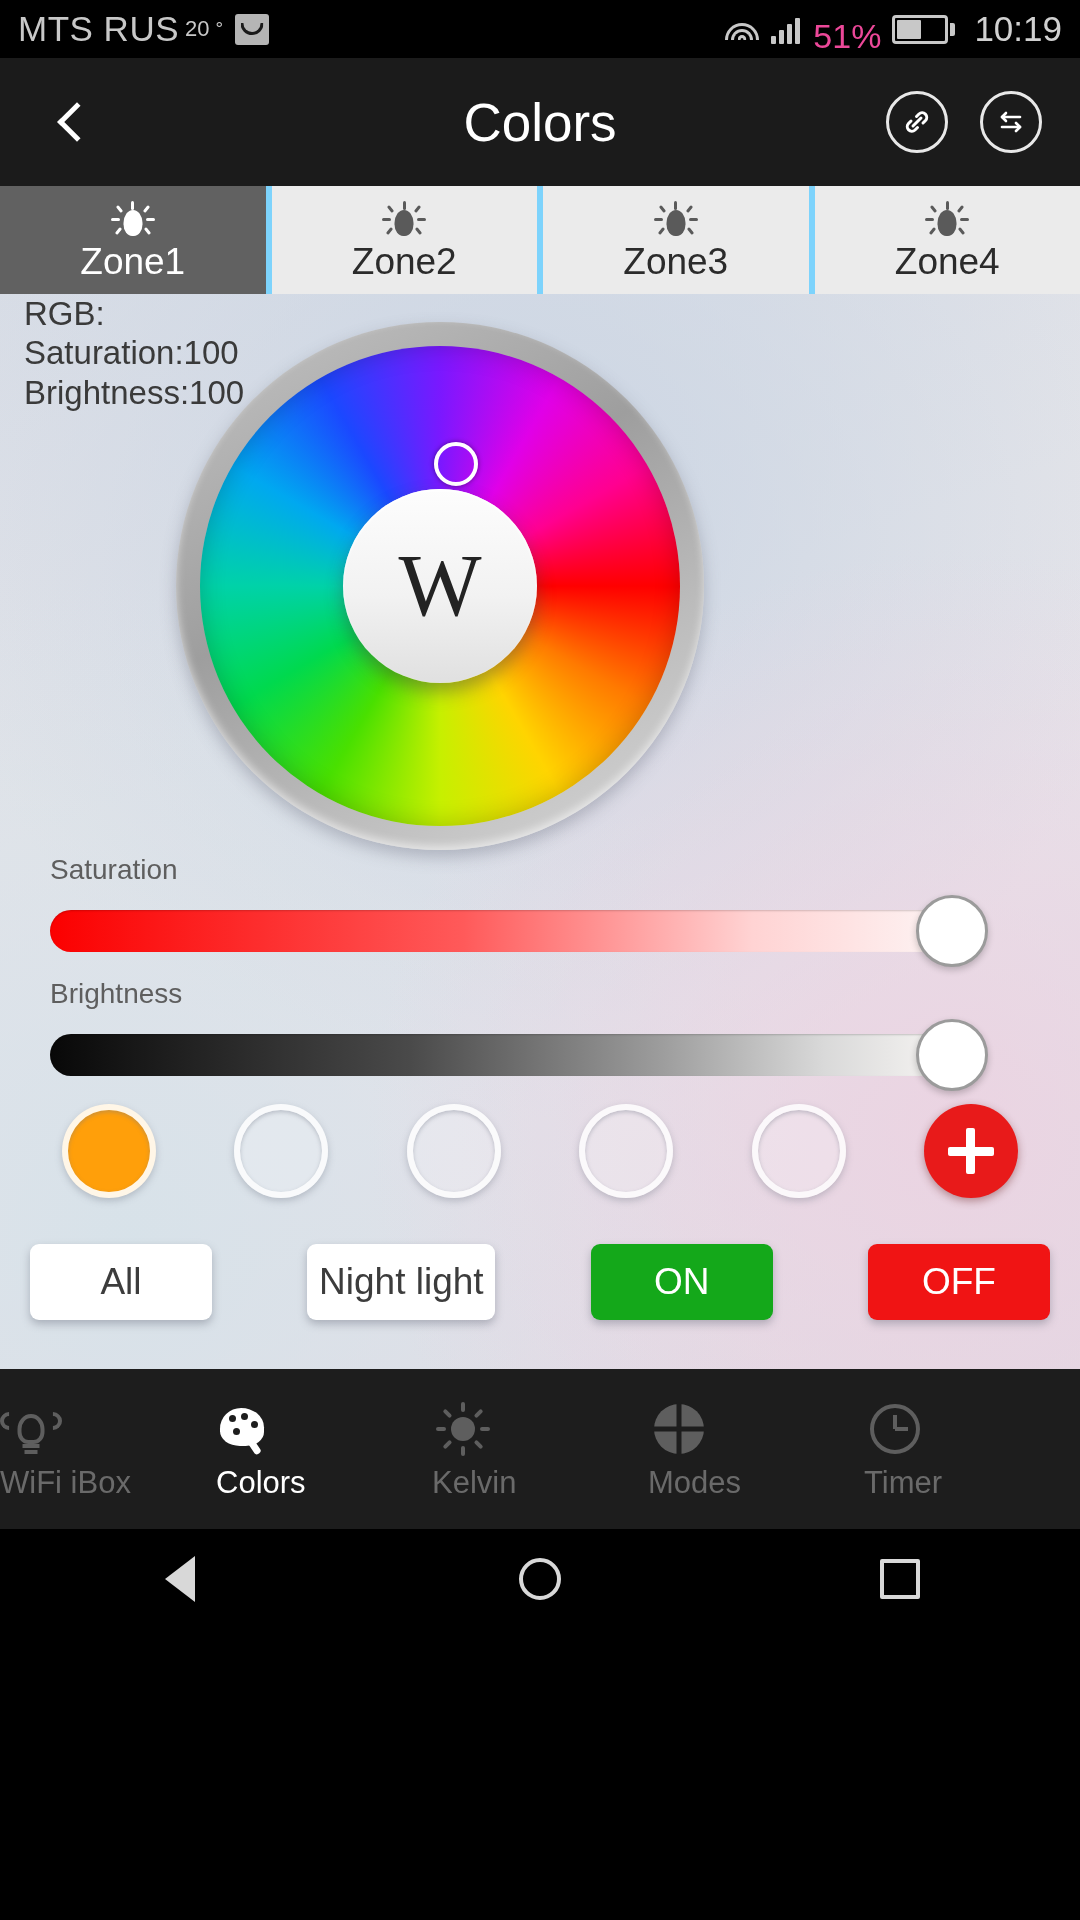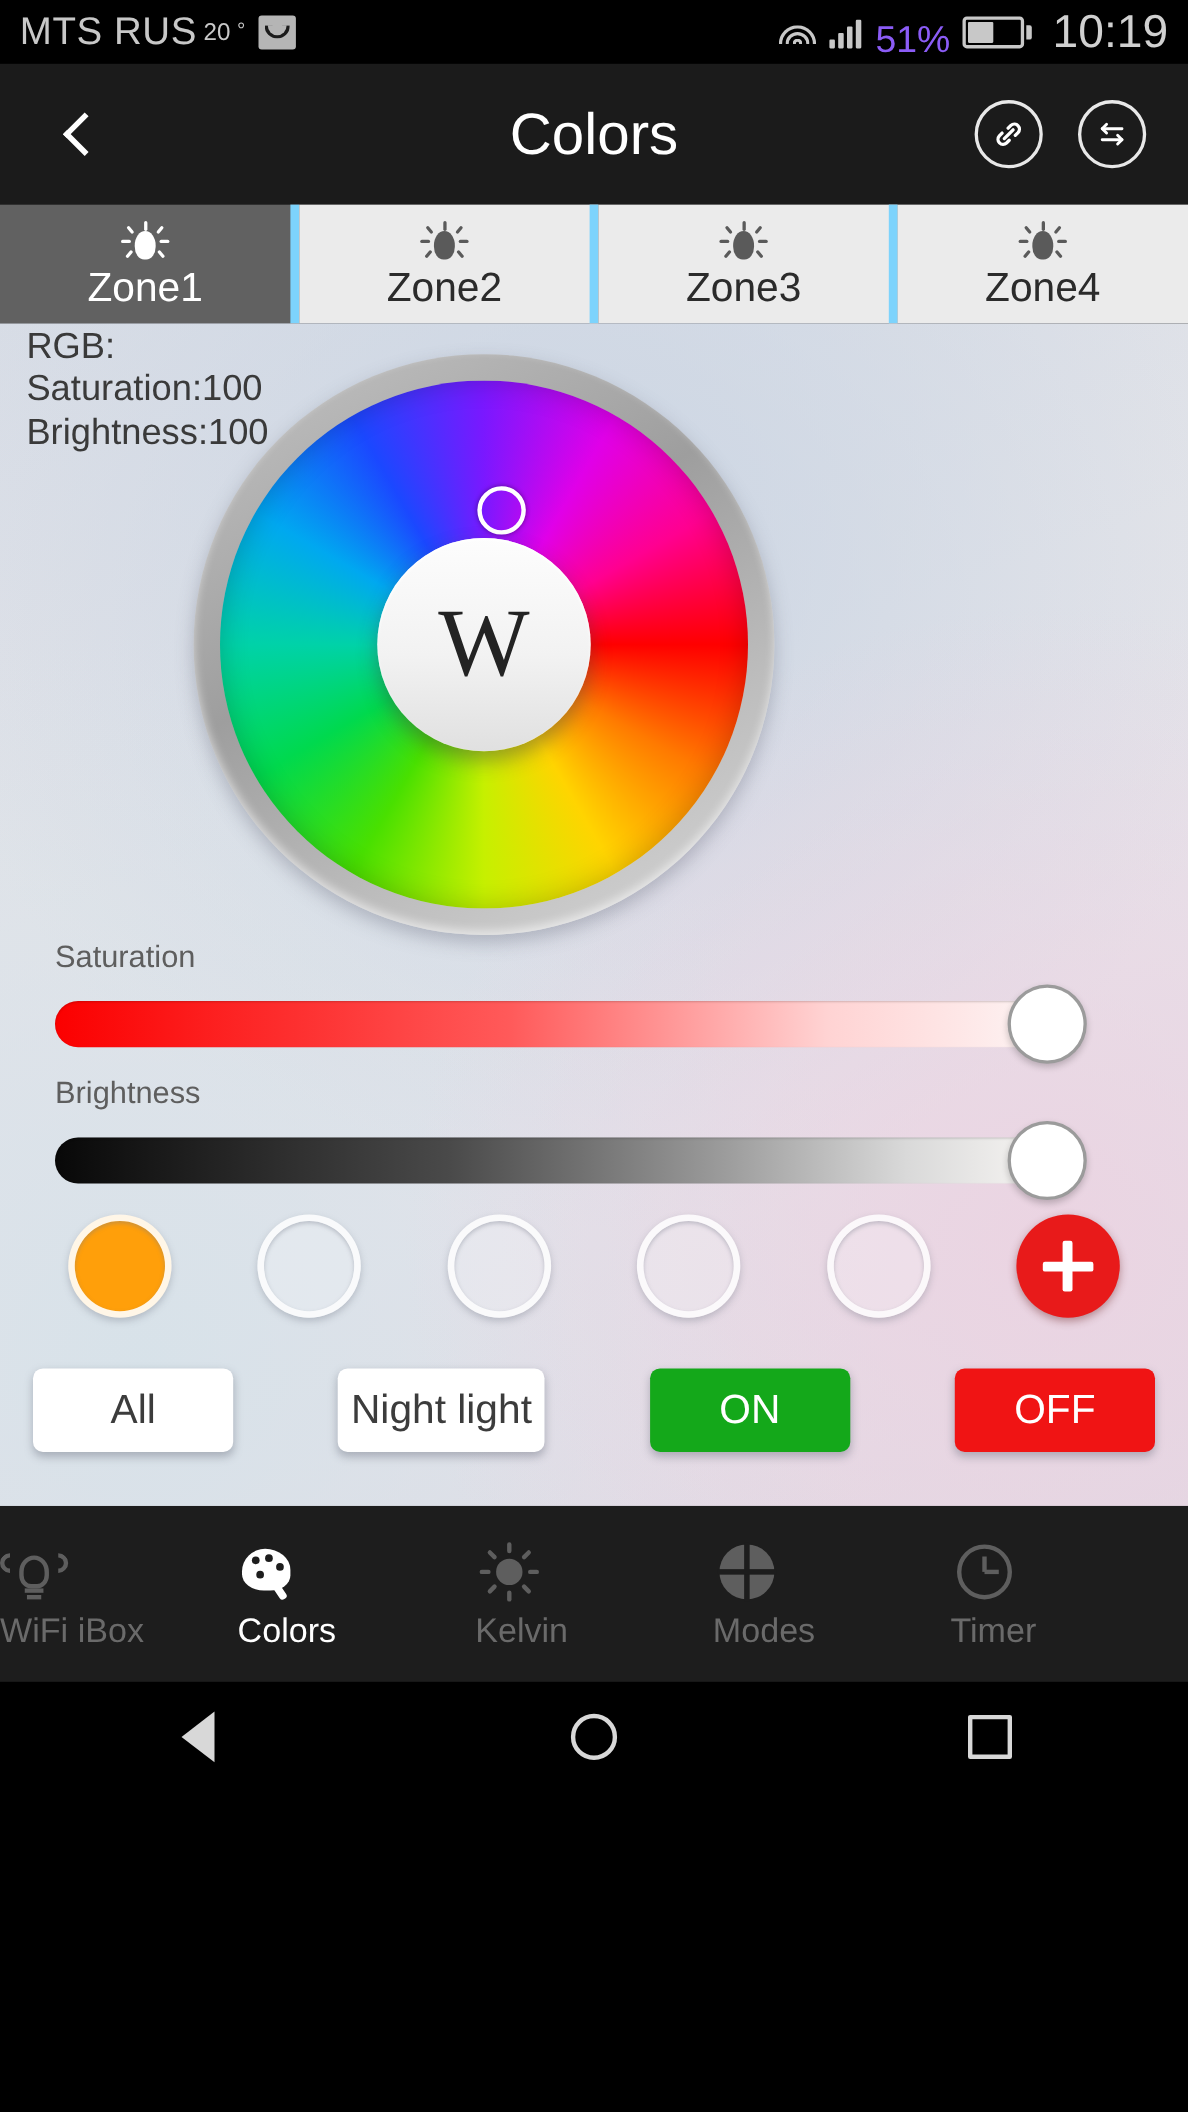--- a/index.html
+++ b/index.html
@@ -40,29 +40,29 @@
   }
   .icon-wifi i:nth-child(1){ width:34px; height:17px; }
   .icon-wifi i:nth-child(2){ width:22px; height:11px; }
   .icon-wifi i:nth-child(3){ width:9px;  height:5px; }
   .icon-sig { display:flex; align-items:flex-end; gap:3px; height:30px; }
   .icon-sig span { width:5px; background:#c8c8c8; border-radius:1px; }
   .icon-sig span:nth-child(1){height:8px;}
   .icon-sig span:nth-child(2){height:14px;}
   .icon-sig span:nth-child(3){height:20px;}
   .icon-sig span:nth-child(4){height:26px;}
-  .sb-batt-pct { font-size:34px; color:#8b5cf6; margin-left:2px;margin-top:14px; }
+  .sb-batt-pct { font-size:34px; color:#ec4899; margin-left:2px;margin-top:14px; }
   .icon-batt { display:flex; align-items:center; gap:2px; }
   .icon-batt .shell {
     width:56px; height:29px; border:3px solid #c8c8c8; border-radius:4px;
     padding:2px; display:flex; align-items:center;
   }
   .icon-batt .fill { width:51%; height:100%; background:#c8c8c8; border-radius:1px; }
   .icon-batt .nub { width:5px; height:13px; background:#c8c8c8; border-radius:0 2px 2px 0; }
-  .sb-clock { font-size:42px; color:#d0d0d0; margin-left:8px; }
+  .sb-clock { font-size:35px; color:#d0d0d0; margin-left:8px; }
 
   
   .header {
     height:128px; background:#1b1b1b;
     display:flex; align-items:center; padding:0 38px; position:relative;
   }
   .back-btn { width:70px; height:70px; display:flex; align-items:center; justify-content:center; }
   .chev {
     width:28px; height:28px; border-left:5px solid #fff; border-bottom:5px solid #fff;
     transform:rotate(45deg); margin-left:8px;
@@ -74,21 +74,21 @@
   .hdr-actions { margin-left:auto; display:flex; gap:32px; z-index:2; }
   .circ-btn {
     width:62px; height:62px; border:3px solid #e8e8e8; border-radius:50%;
     display:flex; align-items:center; justify-content:center; position:relative;
   }
   .circ-btn svg { display:block; }
 
   
   .zones { display:flex; height:108px; }
   .zone {
-    flex:1; background:#ebebeb; border-right:8px solid #7dd3fc;
+    flex:1; background:#ebebeb; border-right:6px solid #7dd3fc;
     display:flex; flex-direction:column; align-items:center; justify-content:center;
     gap:2px; position:relative;
   }
   .zone:last-child { border-right:none; }
   .zone.active { background:#616161; }
   .zone-label { font-size:37px; color:#2b2b2b; line-height:1; }
   .zone.active .zone-label { color:#fff; }
   .bulb { position:relative; width:46px; height:40px; }
   .bulb .body {
     position:absolute; left:50%; top:9px; transform:translateX(-50%);

